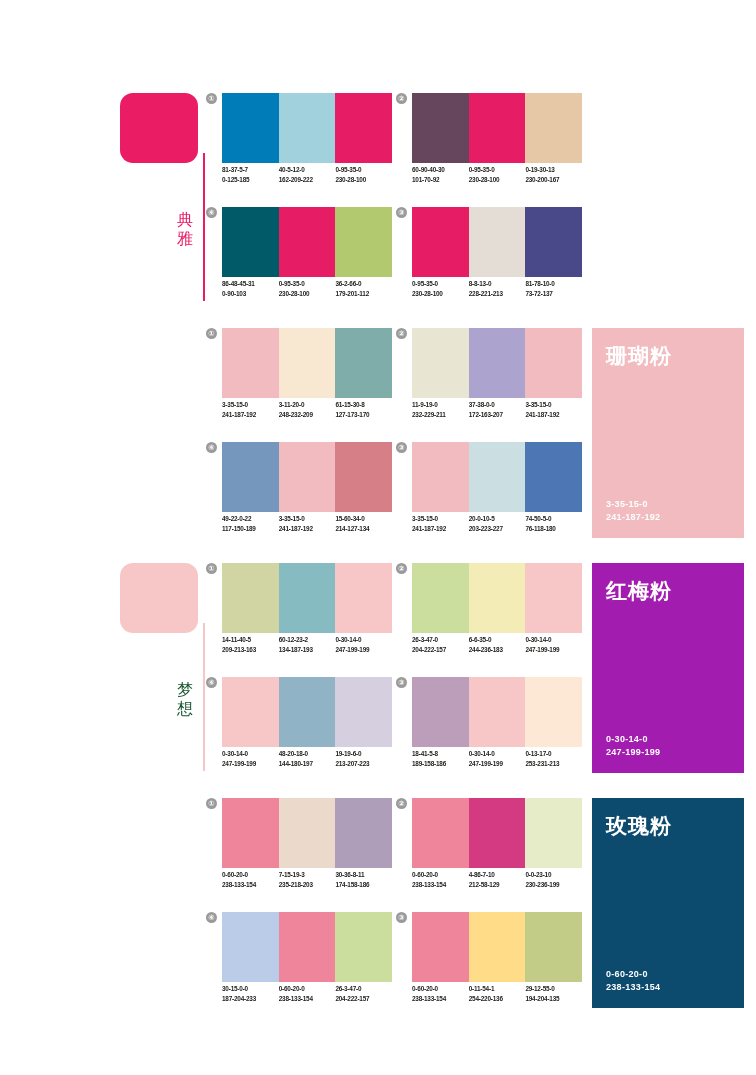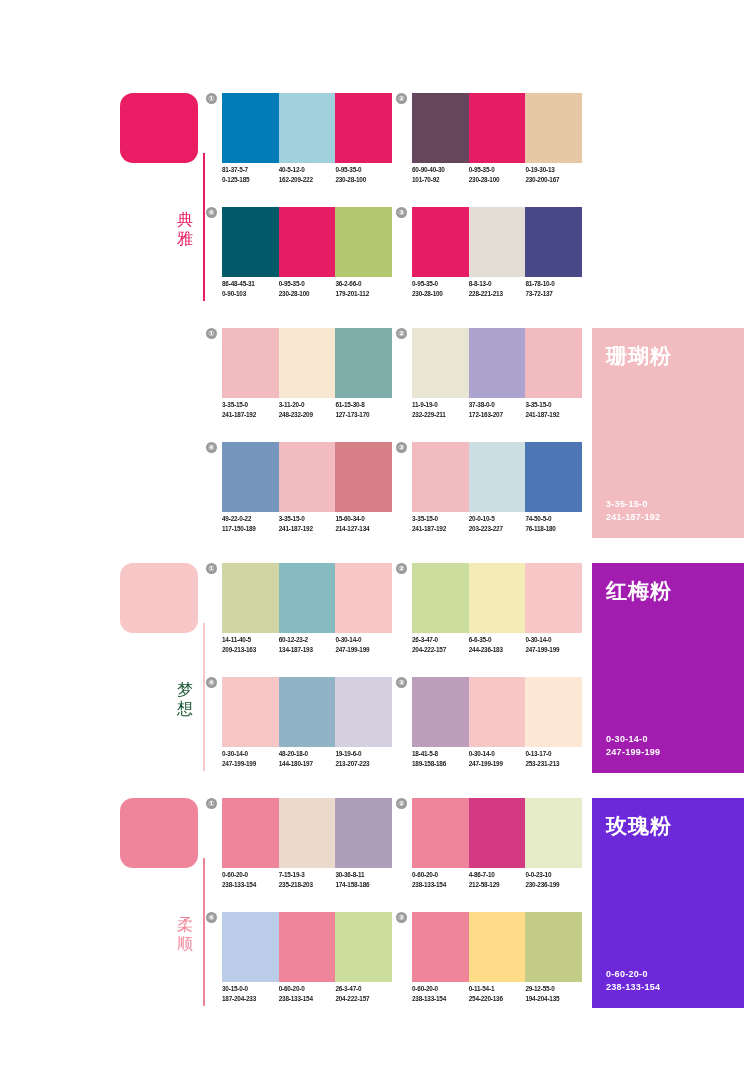--- a/index.html
+++ b/index.html
@@ -416,25 +416,20 @@
         </div>
         <div class="hero" style="background: #a21caf; color: rgb(255, 255, 255);">
           <div class="hero-title">红梅粉</div>
           <div class="hero-codes">
             <div>0-30-14-0</div>
             <div>247-199-199</div>
           </div>
         </div>
       </div>
       <div class="section sec4">
-        <div class="key">
-          <div class="key-chip" style="background: rgb(238, 133, 154);"></div>
-          <div class="key-rule" style="background: rgb(238, 133, 154);"></div>
-          <div class="key-label" style="color: rgb(238, 133, 154);">柔顺</div>
-        </div>
         <div class="group g-a">
           <div class="group-num">①</div>
           <div class="swatches">
             <div style="background: rgb(238, 133, 154);"></div>
             <div style="background: rgb(235, 218, 203);"></div>
             <div style="background: rgb(174, 158, 186);"></div>
           </div>
           <div class="codes">
             <div>
               <div>0-60-20-0</div>
@@ -509,21 +504,21 @@
             <div>
               <div>0-11-54-1</div>
               <div>254-220-136</div>
             </div>
             <div>
               <div>29-12-55-0</div>
               <div>194-204-135</div>
             </div>
           </div>
         </div>
-        <div class="hero" style="background: #6d28d9; color: rgb(255, 255, 255);">
+        <div class="hero" style="background: #0c4a6e; color: rgb(255, 255, 255);">
           <div class="hero-title">玫瑰粉</div>
           <div class="hero-codes">
             <div>0-60-20-0</div>
             <div>238-133-154</div>
           </div>
         </div>
       </div>
     </div>
 </div>
 

